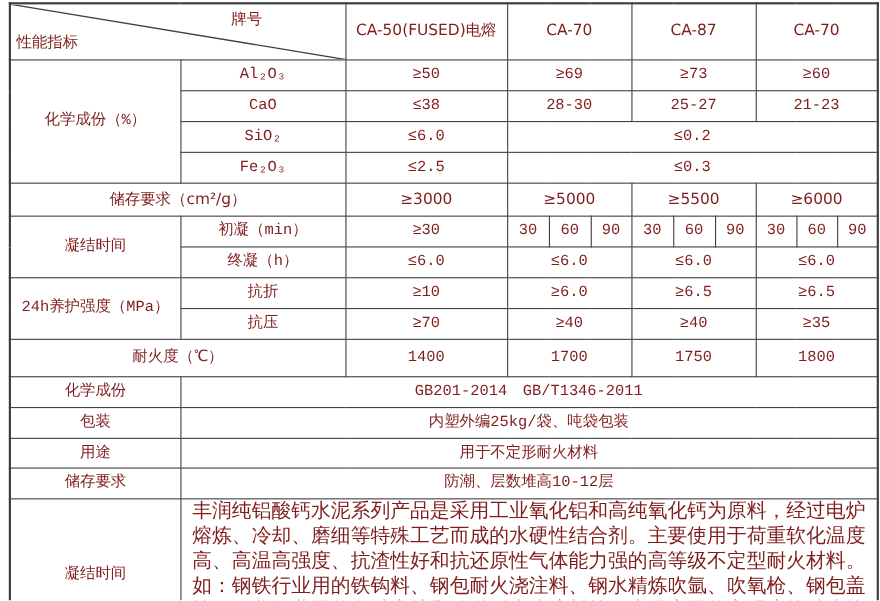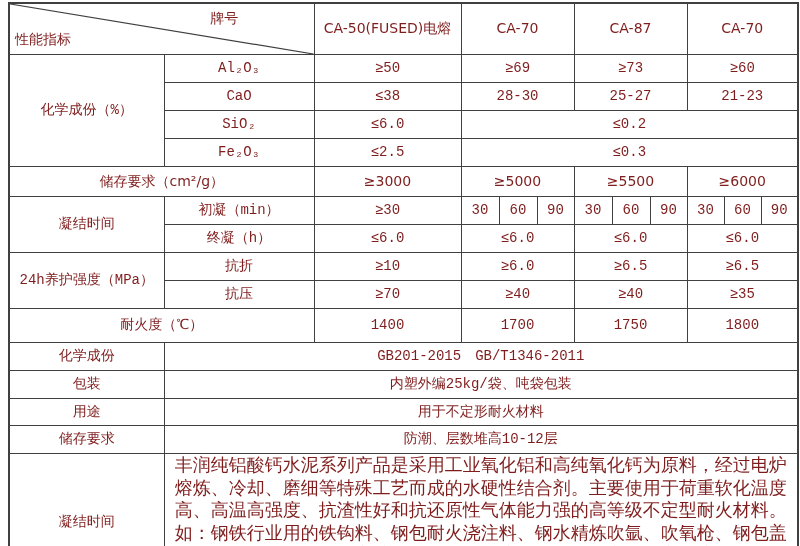--- a/index.html
+++ b/index.html
@@ -168,21 +168,21 @@
     <tr class="h35">
       <td colspan="2">耐火度（℃）</td>
       <td>1400</td>
       <td colspan="3">1700</td>
       <td colspan="3">1750</td>
       <td colspan="3">1800</td>
     </tr>
 
     <tr class="h29">
       <td>化学成份</td>
-      <td colspan="11">GB201-2015　GB/T1346-2011</td>
+      <td colspan="11">GB201-2014　GB/T1346-2011</td>
     </tr>
 
     <tr class="h29">
       <td>包装</td>
       <td colspan="11">内塑外编25kg/袋、吨袋包装</td>
     </tr>
 
     <tr class="h28">
       <td>用途</td>
       <td colspan="11">用于不定形耐火材料</td>

